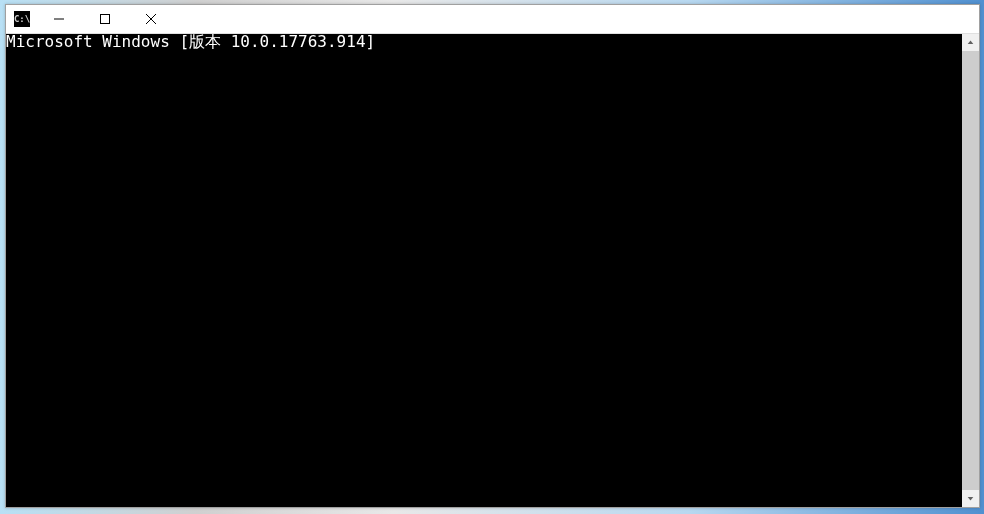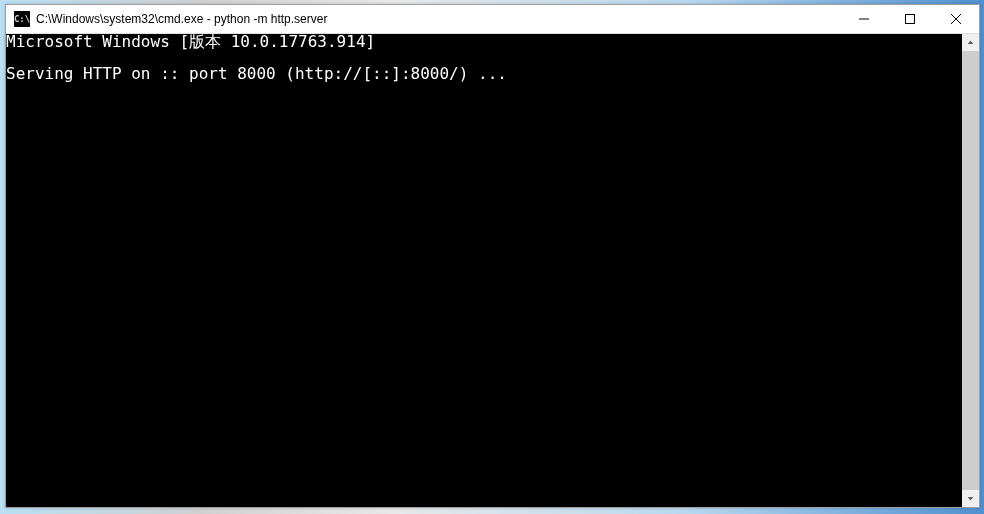--- a/index.html
+++ b/index.html
@@ -86,42 +86,41 @@
       height: 100%;
       background: #cdcdcd;
     }
   </style>
 </head>
 <body>
 
 <div class="window">
   <div class="titlebar">
     <div class="titlebar-icon">C:\</div>
-    <div class="titlebar-text">C:\Windows\system32\cmd.exe - python  -m http.server</div>
     <div class="titlebar-buttons">
       <div class="titlebar-btn">
         <svg viewBox="0 0 10 10">
             <line x1="0" y1="5" x2="10" y2="5" stroke="#000" stroke-width="1"></line>
           </svg>
       </div>
       <div class="titlebar-btn">
         <svg viewBox="0 0 10 10">
             <rect x="0.5" y="0.5" width="9" height="9" fill="none" stroke="#000" stroke-width="1"></rect>
           </svg>
       </div>
       <div class="titlebar-btn close">
         <svg viewBox="0 0 10 10">
             <line x1="0" y1="0" x2="10" y2="10" stroke="#000" stroke-width="1"></line>
             <line x1="10" y1="0" x2="0" y2="10" stroke="#000" stroke-width="1"></line>
           </svg>
       </div>
     </div>
   </div>
   <div class="content-wrap">
-    <div class="terminal"><div class="line">Microsoft Windows [版本 10.0.17763.914]</div><div class="line"></div><div class="line">Serving HTTP on :: port 8000 (http://[::]:8000/) ...</div></div>
+    <div class="terminal"><div class="line">Microsoft Windows [版本 10.0.17763.914]</div><div class="line"></div></div>
     <div class="scrollbar">
       <div class="scroll-btn">
         <svg viewBox="0 0 10 10">
             <path d="M5 2 L9 7 L1 7 Z"></path>
           </svg>
       </div>
       <div class="scroll-track">
         <div class="scroll-thumb"></div>
       </div>
       <div class="scroll-btn">

